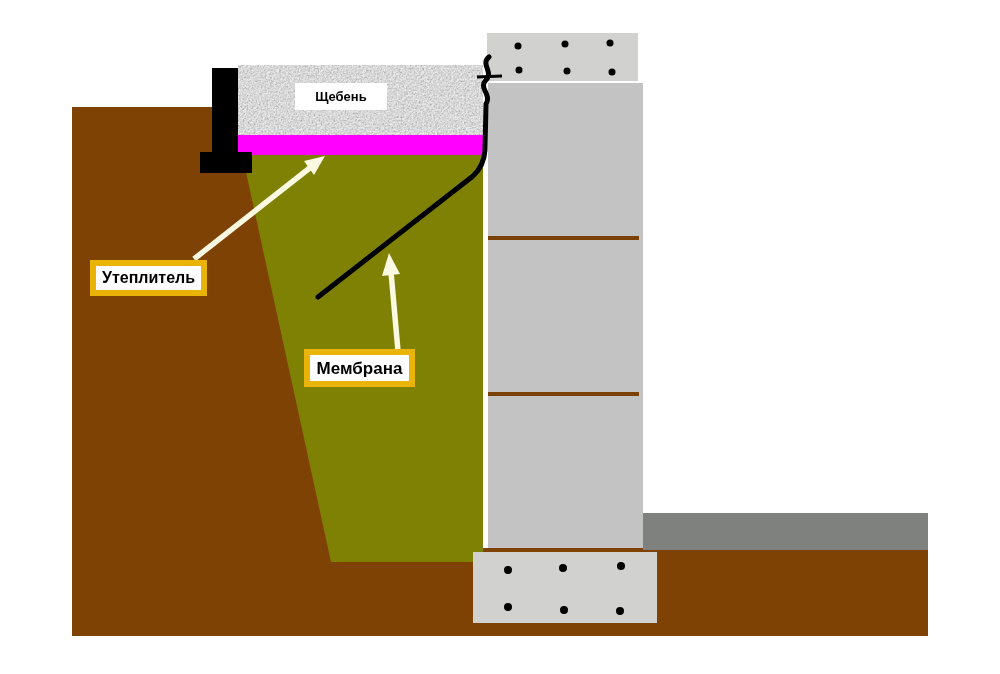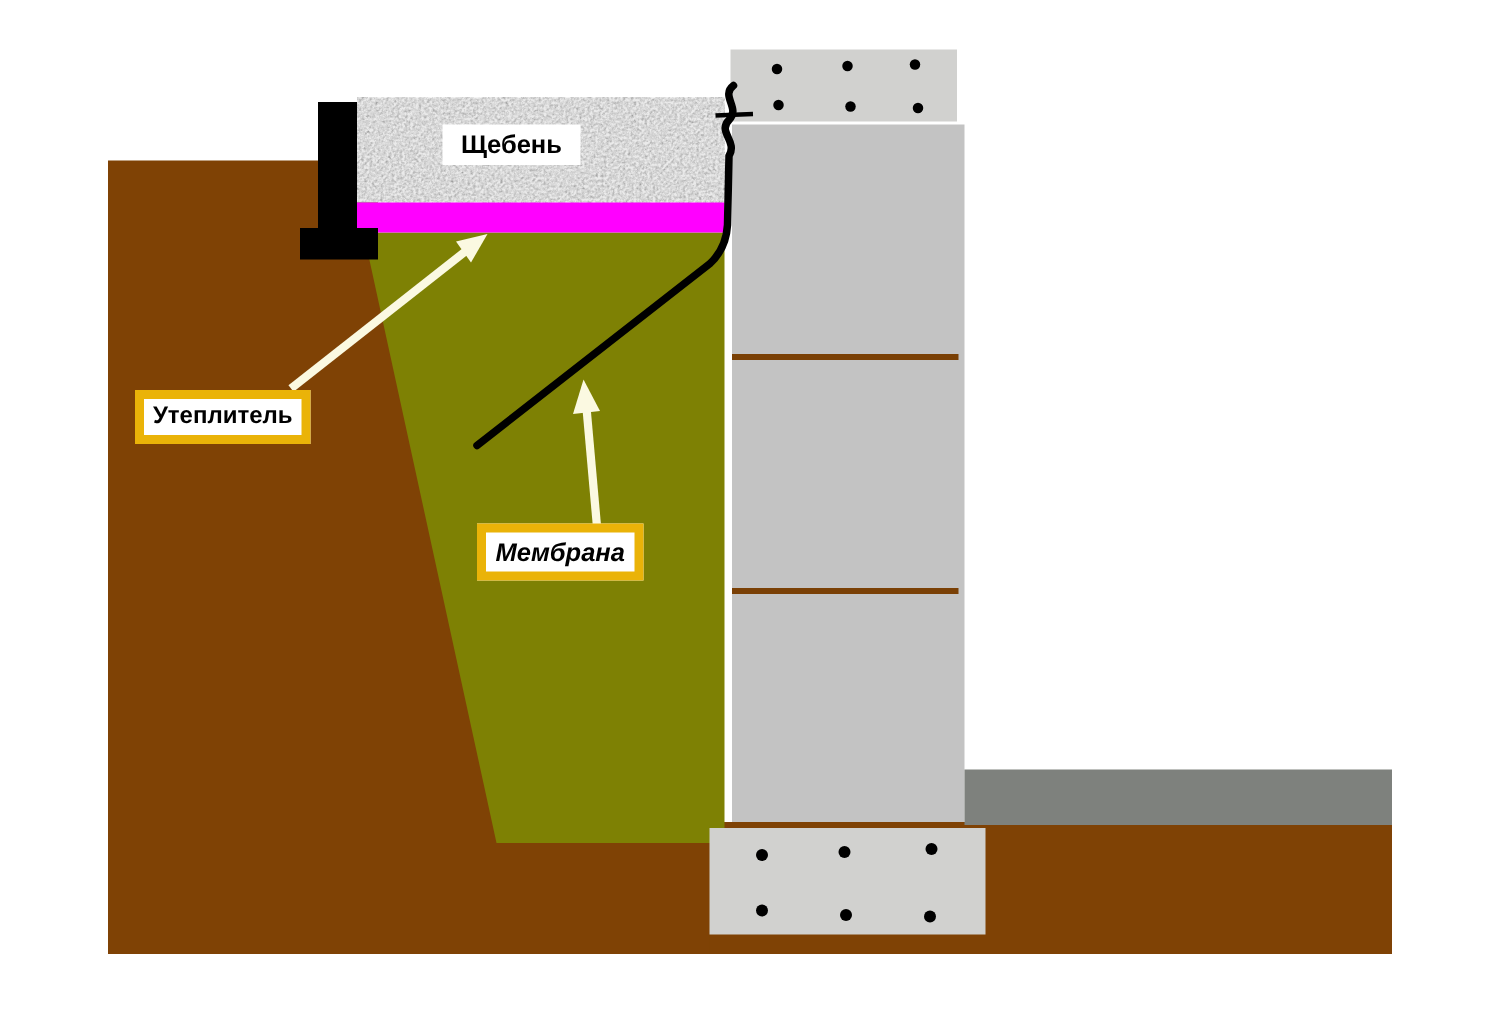--- a/index.html
+++ b/index.html
@@ -15,23 +15,23 @@
     position:absolute;
     background:#ffffff;
     color:#000000;
     font-weight:bold;
     display:flex;align-items:center;justify-content:center;
     white-space:nowrap;
     line-height:1;
   }
   .callout.plain{border:none;}
   .callout.boxed{border:6px solid #eab308;}
-  #gravel-label{left:295px;top:83px;width:92px;height:27px;font-size:17px;}
+  #gravel-label{left:295px;top:83px;width:92px;height:27px;font-size:13px;}
   #insulation-label{left:90px;top:260px;width:105px;height:24px;font-size:16px;}
-  #membrane-label{left:318px;top:349px;width:99px;height:26px;font-size:17px;font-style:italic;}
+  #membrane-label{left:304px;top:349px;width:99px;height:26px;font-size:17px;}
 </style>
 </head>
 <body>
 
 <div class="canvas">
 
   <svg width="1000" height="674" viewBox="0 0 1000 674">
     <defs>
       <filter id="speckle" x="0" y="0" width="100%" height="100%">
         <feTurbulence type="fractalNoise" baseFrequency="0.55" numOctaves="3" stitchTiles="stitch" result="noise"></feTurbulence>

